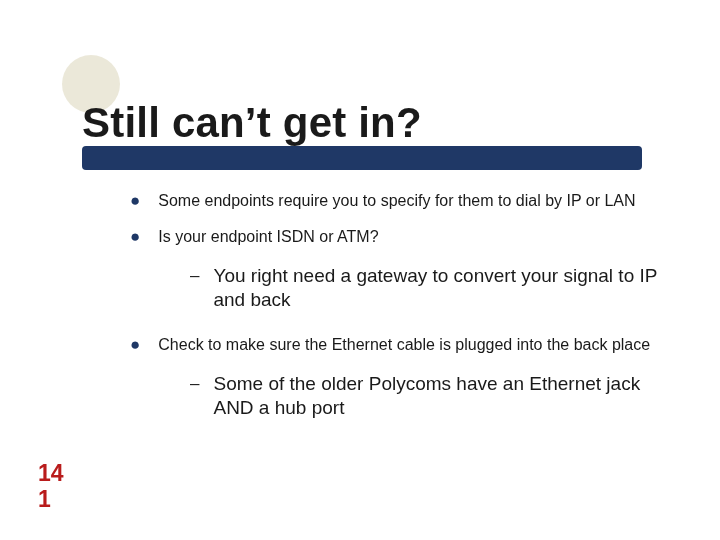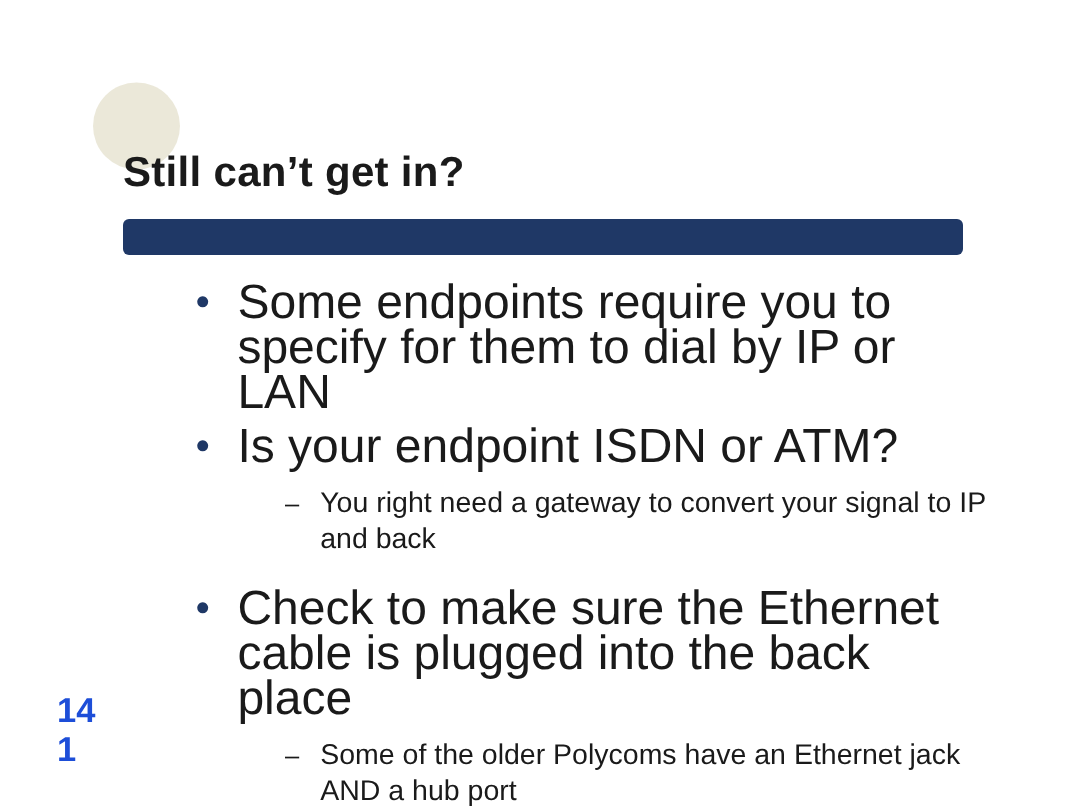--- a/index.html
+++ b/index.html
@@ -18,21 +18,21 @@
     width: 58px;
     height: 58px;
     border-radius: 50%;
     background: #c2b68a;
     opacity: 0.32;
   }
   .slide-title {
     position: absolute;
     top: 99px;
     left: 82px;
-    font-size: 28px;
+    font-size: 42px;
     font-weight: bold;
     color: #1a1a1a;
     letter-spacing: 0.2px;
   }
   .divider-line {
     position: absolute;
     top: 146px;
     left: 82px;
     width: 560px;
     height: 24px;
@@ -52,21 +52,21 @@
     margin-bottom: 6px;
   }
   .dot-l1 {
     font-size: 17px;
     line-height: 30px;
     color: #1f3866;
     margin-right: 18px;
     flex-shrink: 0;
   }
   .text-l1 {
-    font-size: 32px;
+    font-size: 16px;
     line-height: 30px;
     color: #1a1a1a;
   }
   .bullet-l2 {
     display: flex;
     align-items: flex-start;
     margin: 12px 0 18px 60px;
   }
   .dash-l2 {
     font-size: 17px;
@@ -79,21 +79,21 @@
     font-size: 19px;
     line-height: 24px;
     color: #1a1a1a;
   }
   .slide-number {
     position: absolute;
     left: 38px;
     bottom: 28px;
     font-size: 23px;
     font-weight: bold;
-    color: #1d4ed8;
+    color: #b91c1c;
     line-height: 26px;
   }
 </style>
 </head>
 <body>
 
 <div class="decorative-circle"></div>
 
 <div class="slide-title">Still can’t get in?</div>
 

